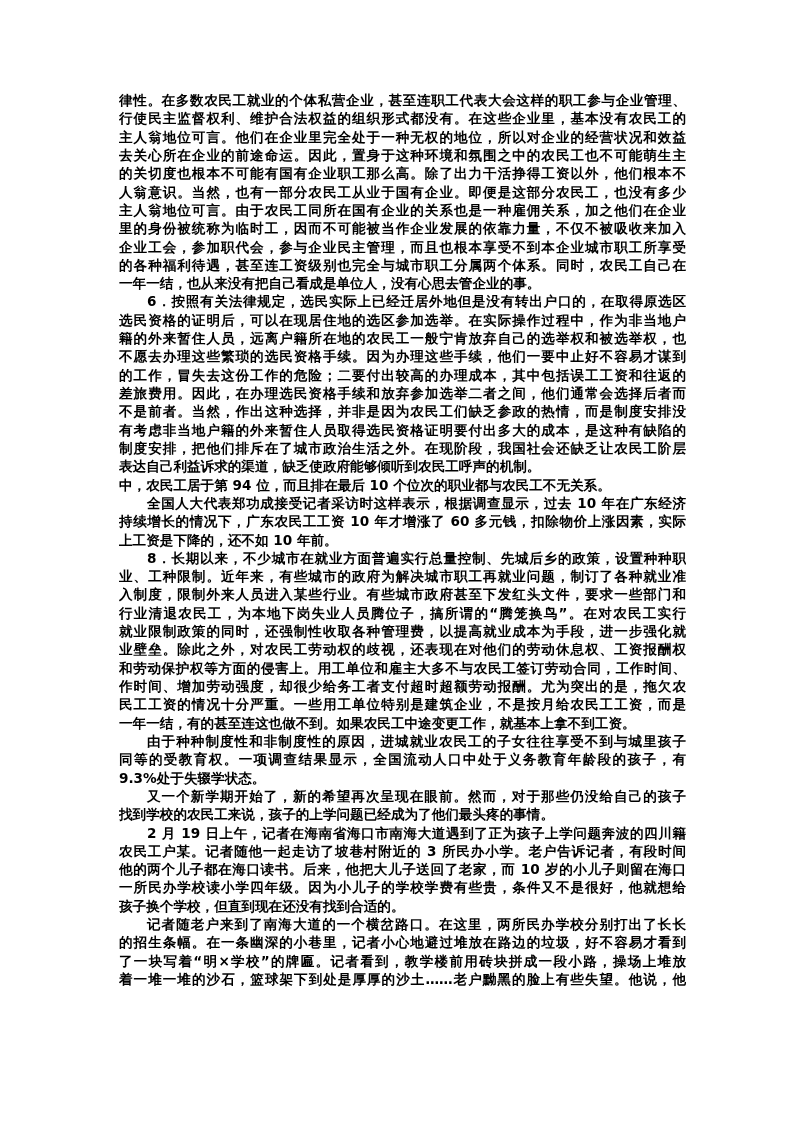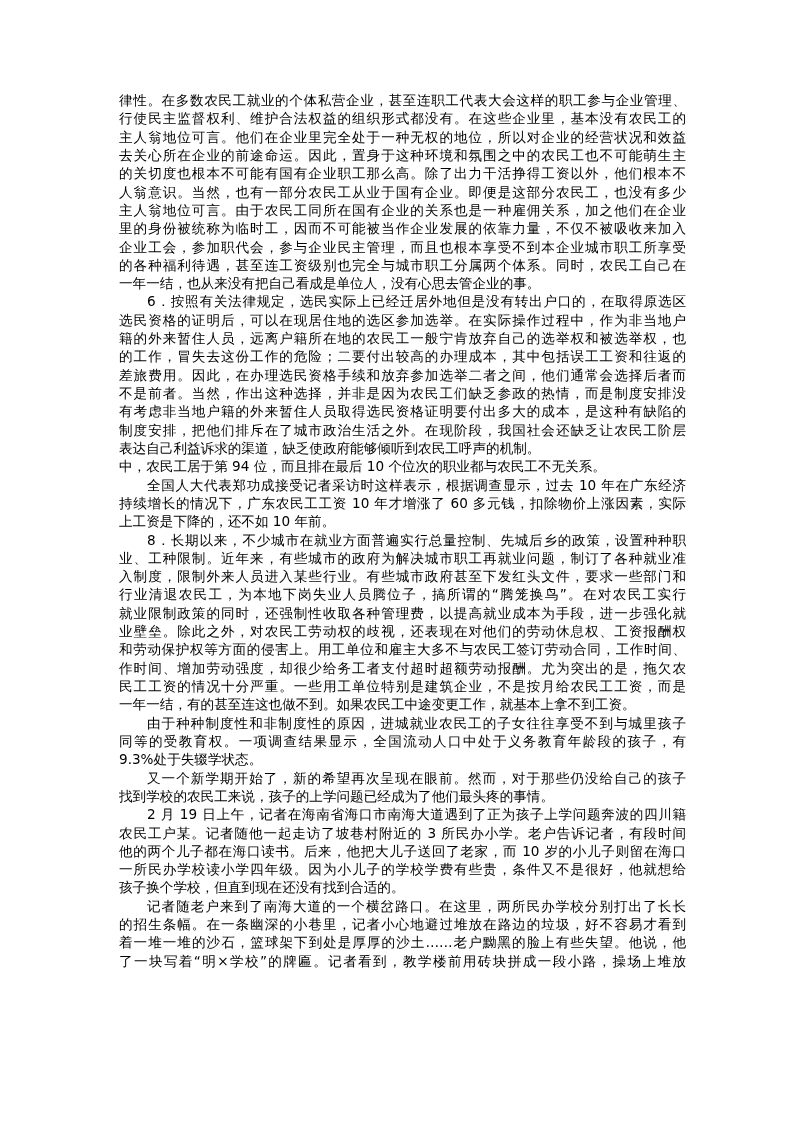--- a/index.html
+++ b/index.html
@@ -6,20 +6,21 @@
   body { width: 794px; height: 1123px; position: relative; overflow: hidden; }
   .page {
     position: absolute;
     left: 119px;
     top: 91px;
     width: 567px;
     font-family: "DejaVu Sans", "Liberation Sans", sans-serif;
     font-size: 13.6px;
     line-height: 18.32px;
     color: #000000;
+    font-weight: bold;
   }
   .line {
     display: block;
     height: 18.32px;
     white-space: nowrap;
     text-align: justify;
     text-align-last: justify;
     overflow: hidden;
   }
   .line.last { text-align-last: left; }
@@ -36,20 +37,21 @@
     <div class="line">的关切度也根本不可能有国有企业职工那么高。除了出力干活挣得工资以外，他们根本不</div>
     <div class="line">人翁意识。当然，也有一部分农民工从业于国有企业。即便是这部分农民工，也没有多少</div>
     <div class="line">主人翁地位可言。由于农民工同所在国有企业的关系也是一种雇佣关系，加之他们在企业</div>
     <div class="line">里的身份被统称为临时工，因而不可能被当作企业发展的依靠力量，不仅不被吸收来加入</div>
     <div class="line">企业工会，参加职代会，参与企业民主管理，而且也根本享受不到本企业城市职工所享受</div>
     <div class="line">的各种福利待遇，甚至连工资级别也完全与城市职工分属两个体系。同时，农民工自己在</div>
     <div class="line last">一年一结，也从来没有把自己看成是单位人，没有心思去管企业的事。</div>
     <div class="line indent">6．按照有关法律规定，选民实际上已经迁居外地但是没有转出户口的，在取得原选区</div>
     <div class="line">选民资格的证明后，可以在现居住地的选区参加选举。在实际操作过程中，作为非当地户</div>
     <div class="line">籍的外来暂住人员，远离户籍所在地的农民工一般宁肯放弃自己的选举权和被选举权，也</div>
+    <div class="line">不愿去办理这些繁琐的选民资格手续。因为办理这些手续，他们一要中止好不容易才谋到</div>
     <div class="line">的工作，冒失去这份工作的危险；二要付出较高的办理成本，其中包括误工工资和往返的</div>
     <div class="line">差旅费用。因此，在办理选民资格手续和放弃参加选举二者之间，他们通常会选择后者而</div>
     <div class="line">不是前者。当然，作出这种选择，并非是因为农民工们缺乏参政的热情，而是制度安排没</div>
     <div class="line">有考虑非当地户籍的外来暂住人员取得选民资格证明要付出多大的成本，是这种有缺陷的</div>
     <div class="line">制度安排，把他们排斥在了城市政治生活之外。在现阶段，我国社会还缺乏让农民工阶层</div>
     <div class="line last">表达自己利益诉求的渠道，缺乏使政府能够倾听到农民工呼声的机制。</div>
     <div class="line last">中，农民工居于第 94 位，而且排在最后 10 个位次的职业都与农民工不无关系。</div>
     <div class="line indent">全国人大代表郑功成接受记者采访时这样表示，根据调查显示，过去 10 年在广东经济</div>
     <div class="line">持续增长的情况下，广东农民工工资 10 年才增涨了 60 多元钱，扣除物价上涨因素，实际</div>
     <div class="line last">上工资是下降的，还不如 10 年前。</div>
@@ -68,15 +70,15 @@
     <div class="line last">9.3%处于失辍学状态。</div>
     <div class="line indent">又一个新学期开始了，新的希望再次呈现在眼前。然而，对于那些仍没给自己的孩子</div>
     <div class="line last">找到学校的农民工来说，孩子的上学问题已经成为了他们最头疼的事情。</div>
     <div class="line indent">2 月 19 日上午，记者在海南省海口市南海大道遇到了正为孩子上学问题奔波的四川籍</div>
     <div class="line">农民工户某。记者随他一起走访了坡巷村附近的 3 所民办小学。老户告诉记者，有段时间</div>
     <div class="line">他的两个儿子都在海口读书。后来，他把大儿子送回了老家，而 10 岁的小儿子则留在海口</div>
     <div class="line">一所民办学校读小学四年级。因为小儿子的学校学费有些贵，条件又不是很好，他就想给</div>
     <div class="line last">孩子换个学校，但直到现在还没有找到合适的。</div>
     <div class="line indent">记者随老户来到了南海大道的一个横岔路口。在这里，两所民办学校分别打出了长长</div>
     <div class="line">的招生条幅。在一条幽深的小巷里，记者小心地避过堆放在路边的垃圾，好不容易才看到</div>
+    <div class="line">了一块写着“明×学校”的牌匾。记者看到，教学楼前用砖块拼成一段小路，操场上堆放</div>
     <div class="line">着一堆一堆的沙石，篮球架下到处是厚厚的沙土……老户黝黑的脸上有些失望。他说，他</div>
-    <div class="line">了一块写着“明×学校”的牌匾。记者看到，教学楼前用砖块拼成一段小路，操场上堆放</div>
   </div>
 
 </body></html>

